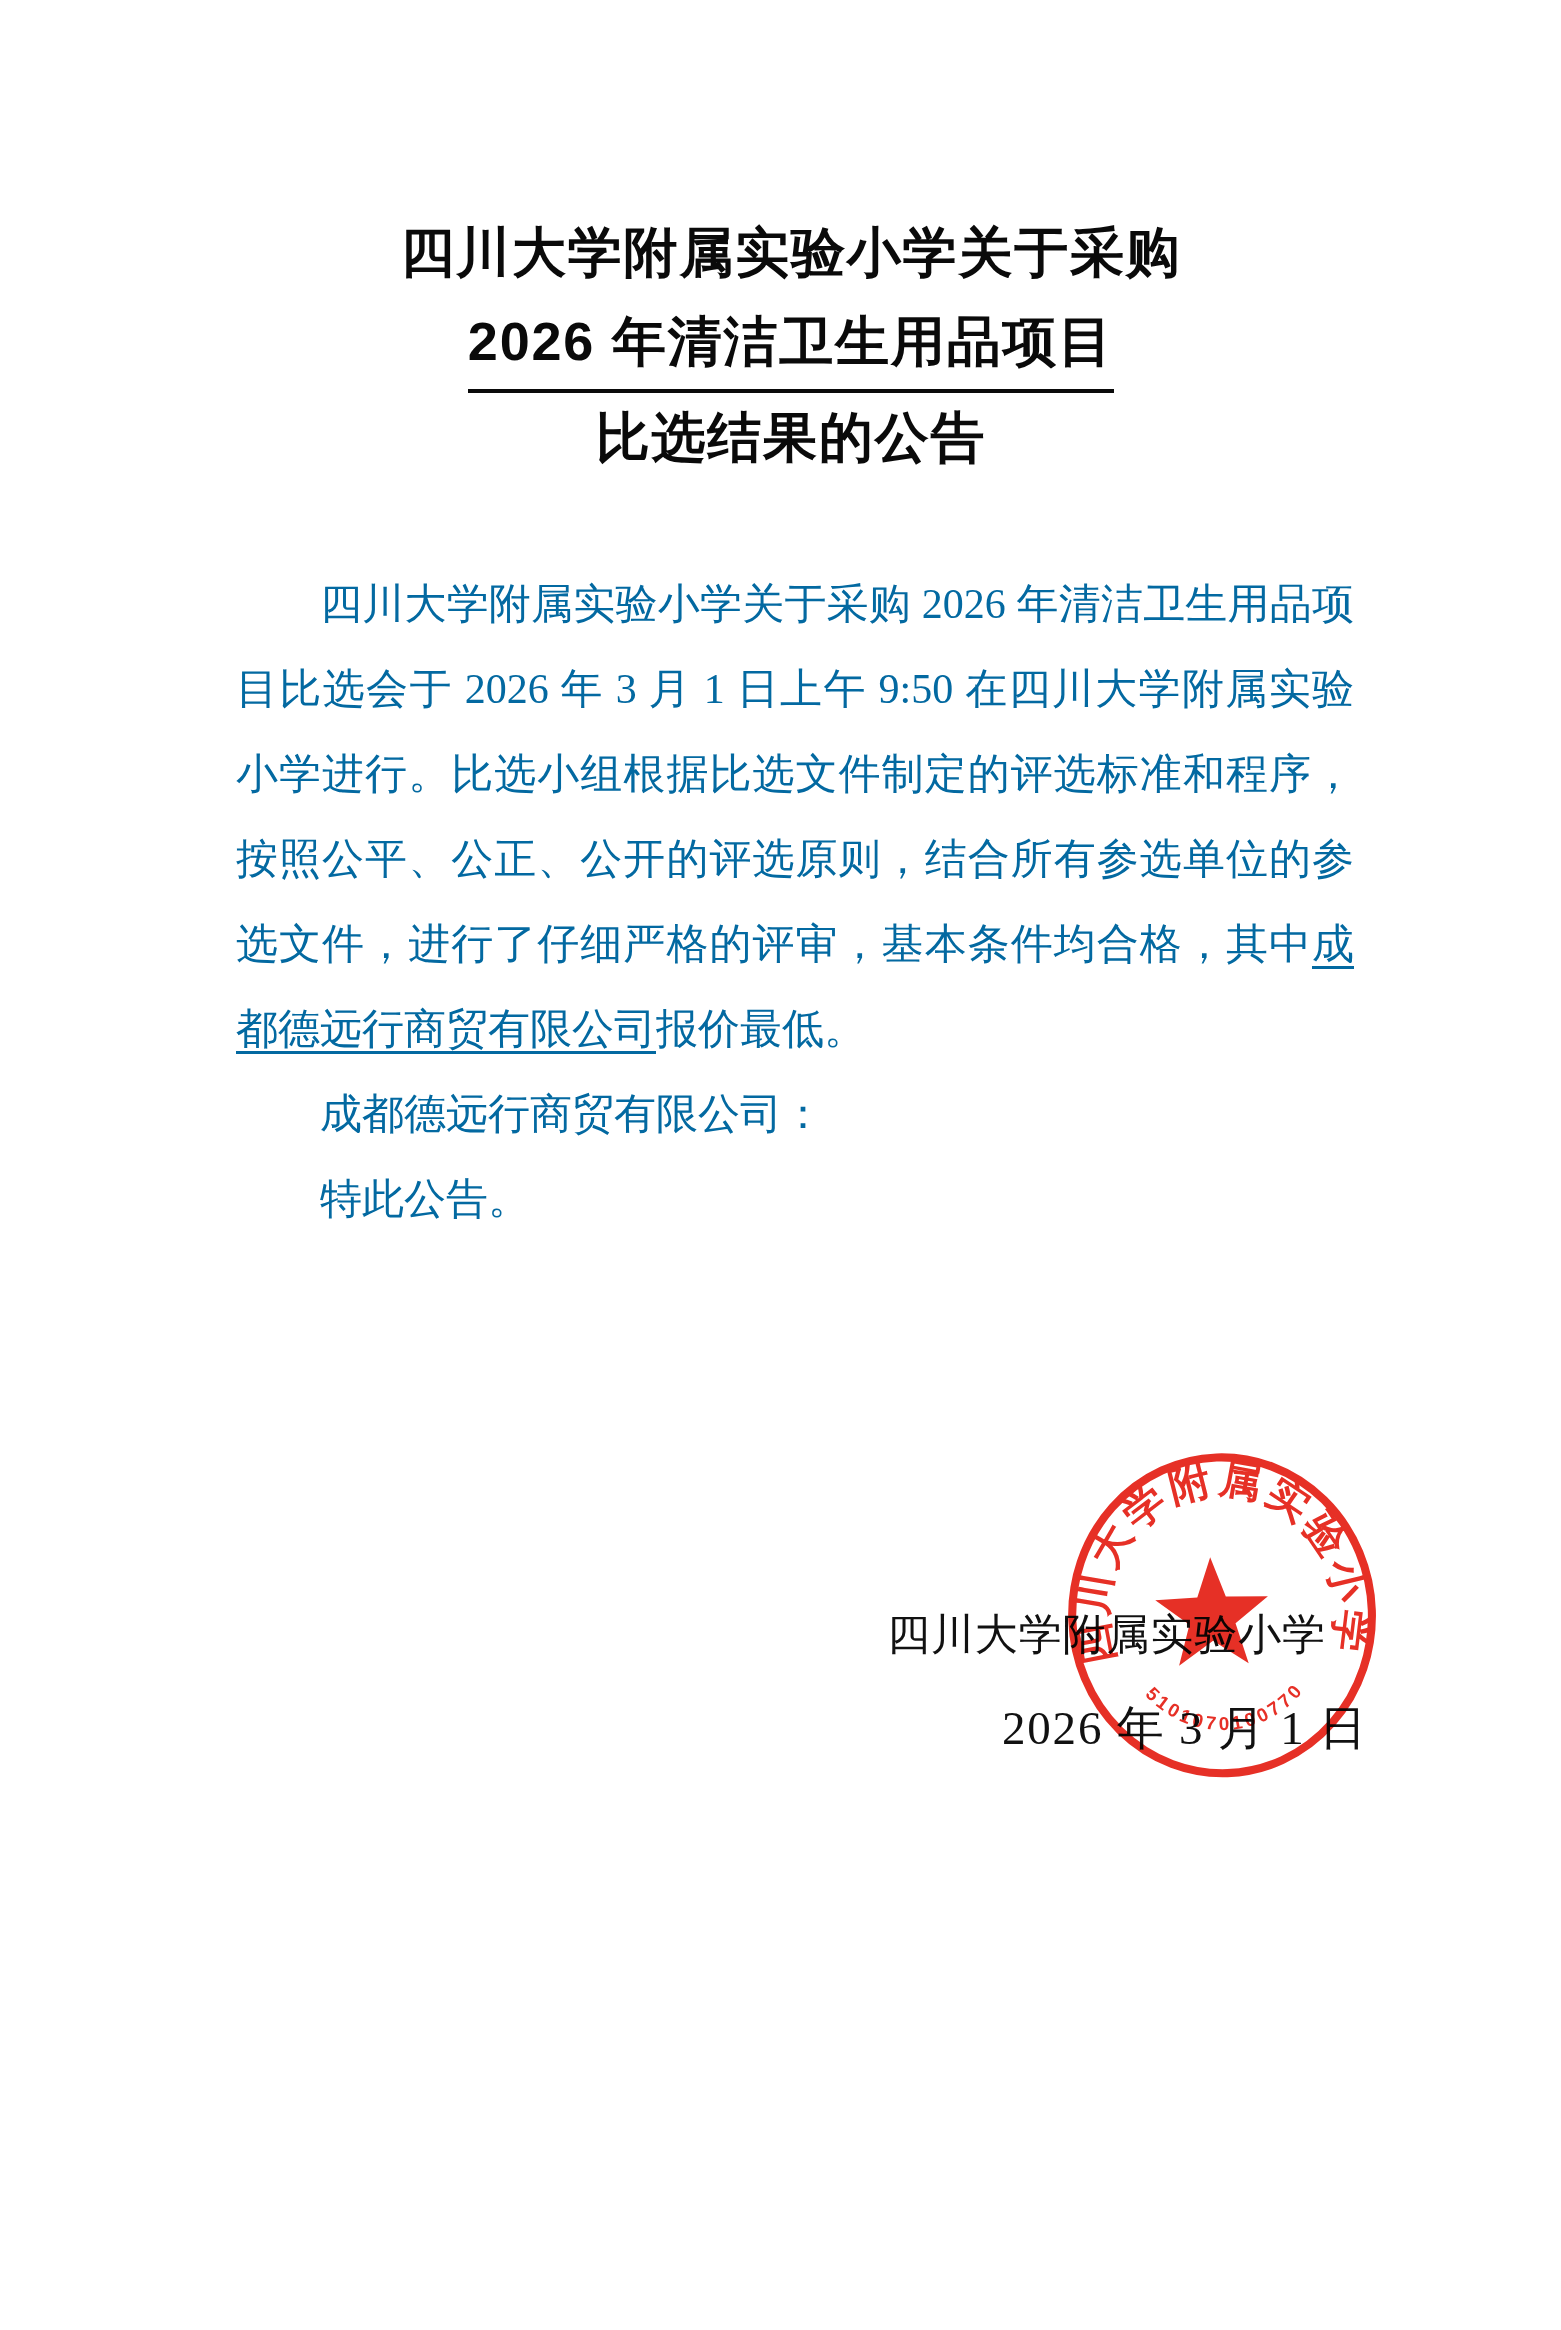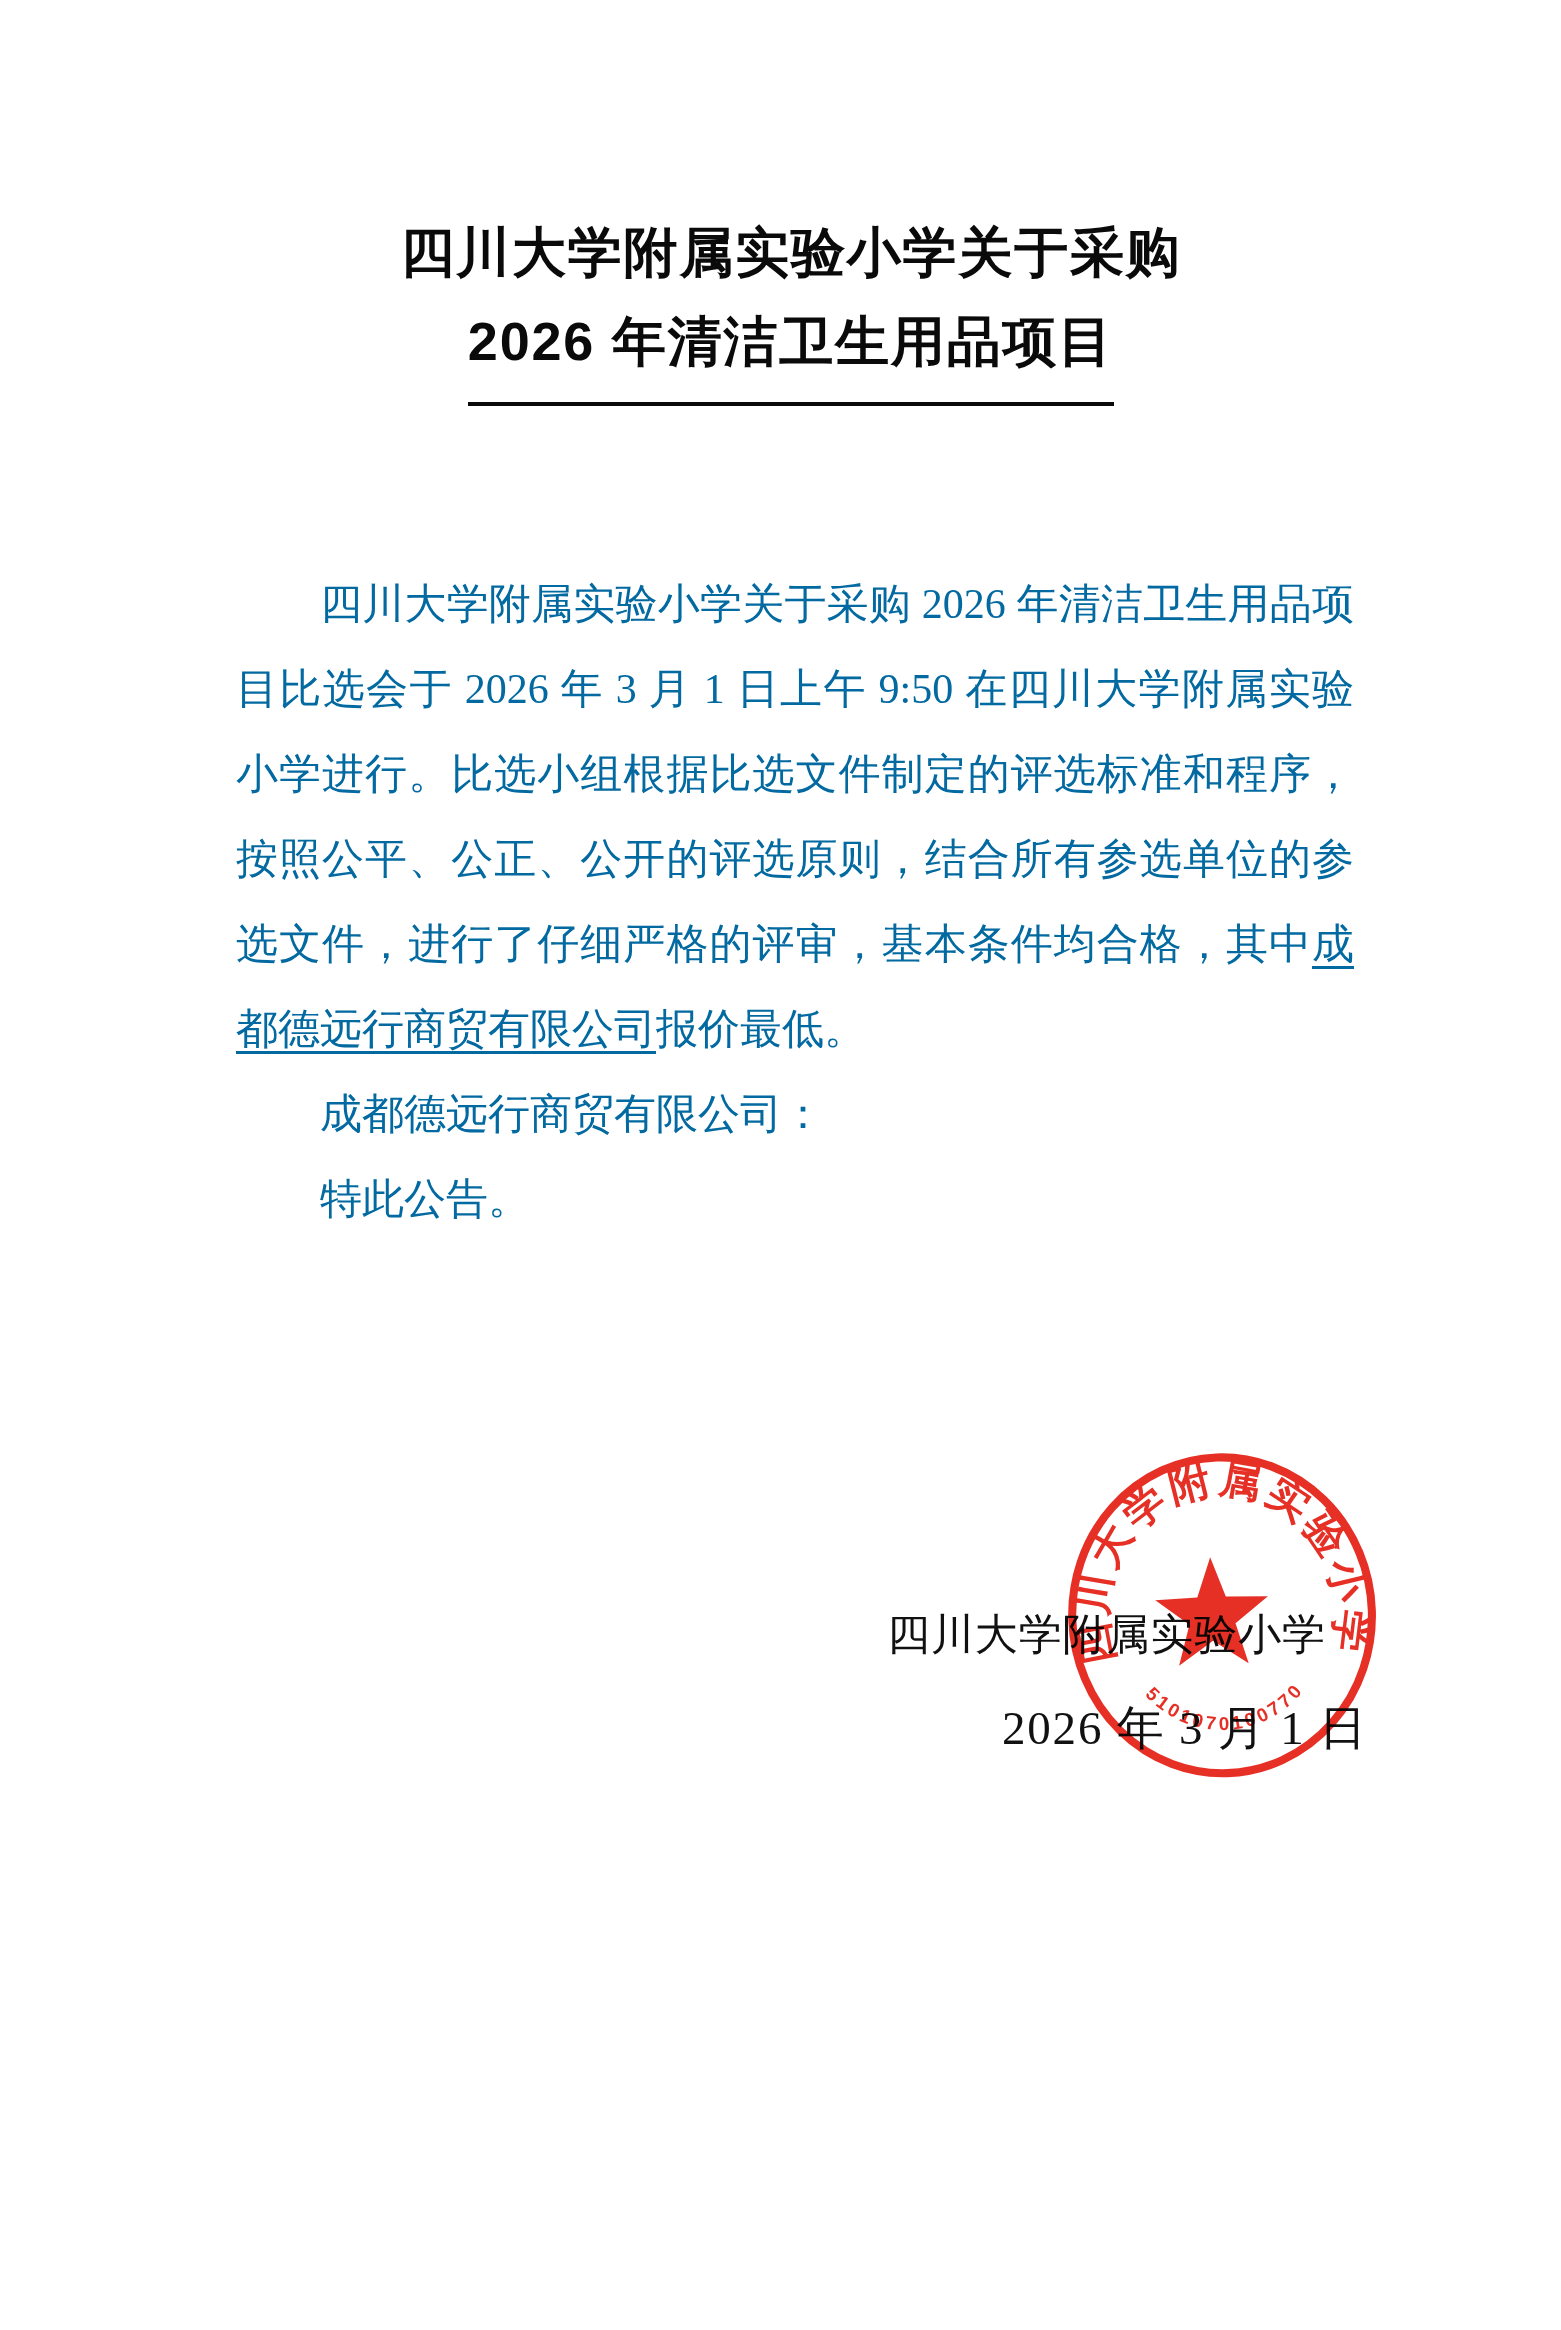--- a/index.html
+++ b/index.html
@@ -19,21 +19,21 @@
     font-weight:900;
     font-size:54px;
     line-height:89px;
     letter-spacing:1.8px;
     color:#0a0a0a;
   }
   .title-line{white-space:nowrap;margin-left:20px;}
   .t-underline{
     display:inline-block;
     border-bottom:4.5px solid #0a0a0a;
-    padding-bottom:20px;
+    padding-bottom:7px;
     line-height:81px;
   }
   
   .body-block{
     position:absolute;top:562px;left:236px;width:1118px;
     font-size:42px;
     line-height:85px;
     text-align:justify;
     color:#0369a1;
   }
@@ -65,20 +65,21 @@
   }
 </style>
 </head>
 <body>
 
 <div class="page">
 
   <div class="title-block">
     <div class="title-line">四川大学附属实验小学关于采购</div>
     <div class="title-line"><span class="t-underline">2026 年清洁卫生用品项目</span></div>
+    <div class="title-line">比选结果的公告</div>
   </div>
 
   <div class="body-block">
     <p><span>四川大学附属实验小学关于采购 2026 年清洁卫生用品项目比选会于 2026 年 3 月 1 日上午 9:50 在四川大学附属实验小学进行。比选小组根据比选文件制定的评选标准和程序，按照公平、公正、公开的评选原则，结合所有参选单位的参选文件，进行了仔细严格的评审，基本条件均合格，其中</span><span class="u">成都德远行商贸有限公司</span><span>报价最低。</span></p>
     <p>成都德远行商贸有限公司：</p>
     <p>特此公告。</p>
   </div>
 
   <div class="sign-org">四川大学附属实验小学</div>
   <div class="sign-date">2026 年 3 月 1 日</div>

